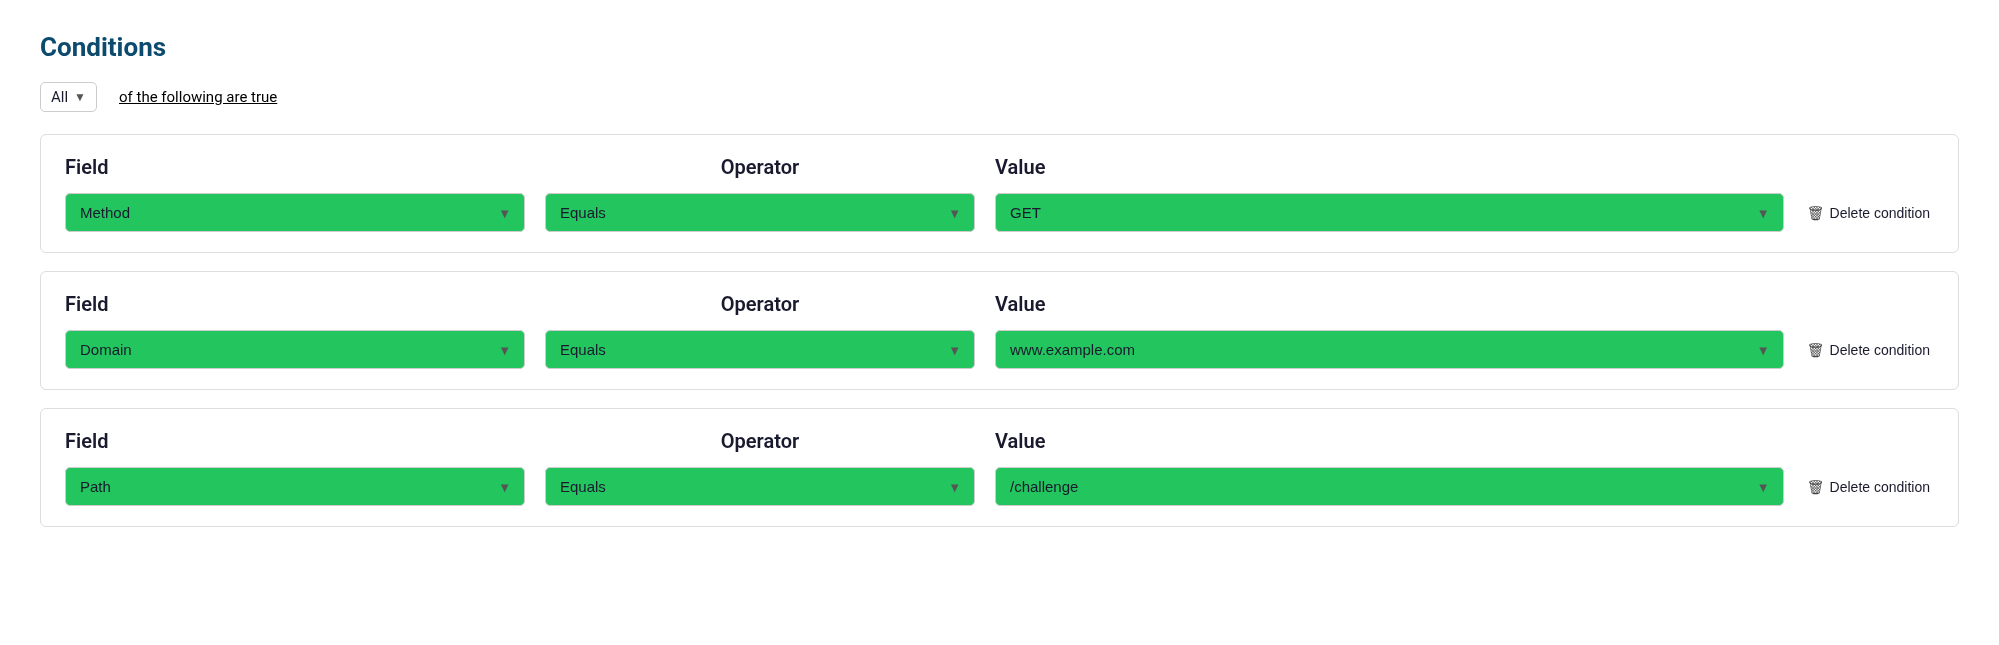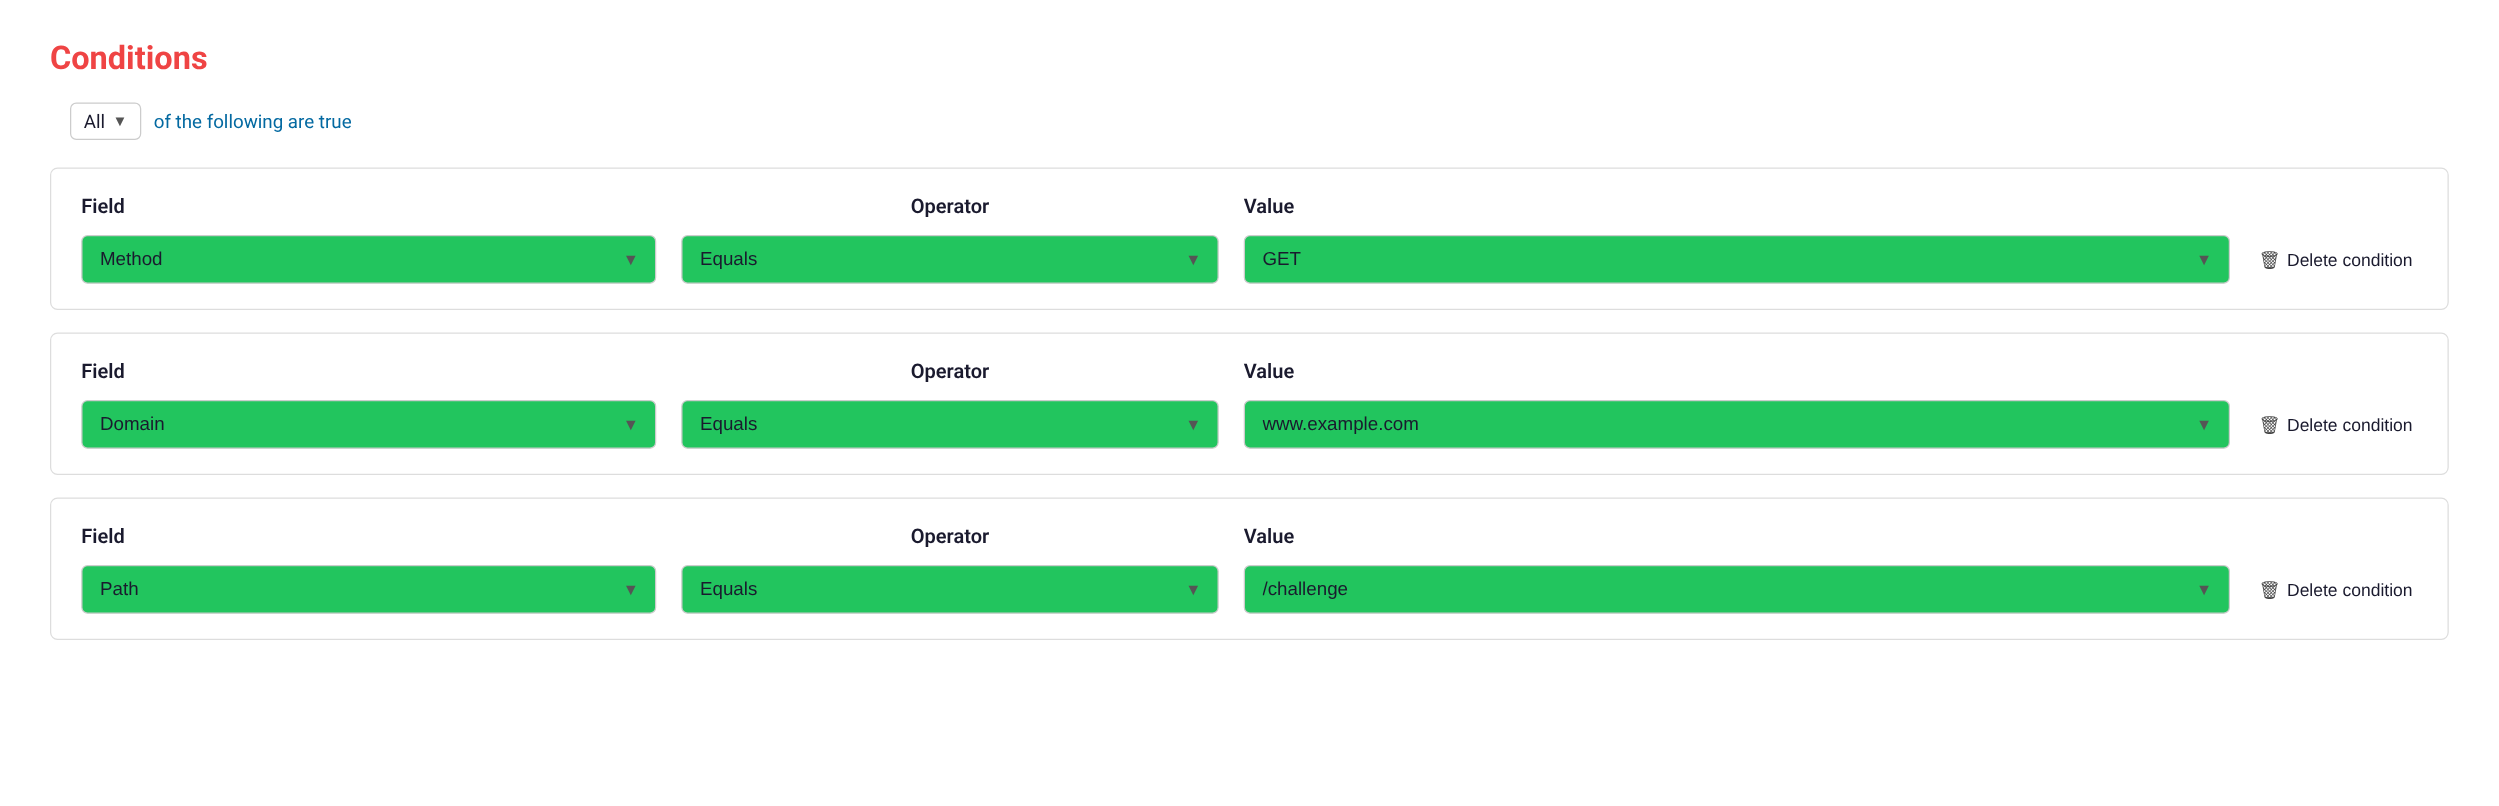--- a/index.html
+++ b/index.html
@@ -13,30 +13,29 @@
       background: #ffffff;
       color: #1a1a2e;
       padding: 32px 40px;
       min-width: 1999px;
       min-height: 645px;
     }
 
     .page-title {
       font-size: 26px;
       font-weight: 700;
-      color: #ef4444;
+      color: #0c4a6e;
       margin-bottom: 20px;
     }
 
     .conditions-header-row {
       display: flex;
       align-items: center;
-      gap: 10px;
+      gap: 22px;
       margin-bottom: 22px;
-      margin-left: 16px;
     }
 
     .all-dropdown {
       display: flex;
       align-items: center;
       border: 1px solid #ccc;
       border-radius: 5px;
       padding: 5px 10px;
       font-size: 15px;
       background: #fff;
@@ -45,21 +44,22 @@
       color: #1a1a2e;
     }
 
     .all-dropdown .chevron {
       font-size: 12px;
       color: #555;
     }
 
     .header-text {
       font-size: 15px;
-      color: #0369a1;
+      color: #000000;
+      text-decoration: underline;
     }
 
     .condition-card {
       border: 1px solid #ddd;
       border-radius: 6px;
       padding: 20px 24px;
       margin-bottom: 18px;
       background: #fff;
     }
 
@@ -86,21 +86,21 @@
       align-items: center;
     }
 
     .group-value {
       flex: 1;
       margin-right: 20px;
       justify-content: space-between;
     }
 
     .group-label {
-      font-size: 16px;
+      font-size: 20px;
       font-weight: 600;
       color: #1a1a2e;
       margin-bottom: 8px;
     }
 
     .select-wrapper {
       position: relative;
       width: 100%;
     }
 

